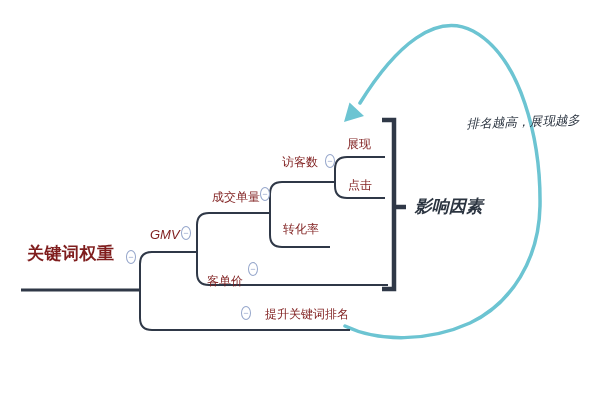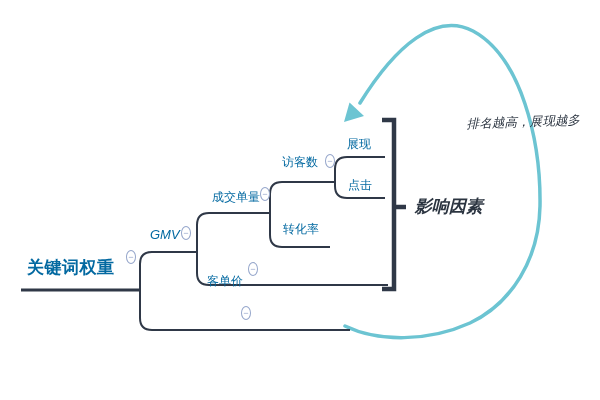--- a/index.html
+++ b/index.html
@@ -3,21 +3,21 @@
 <meta charset="utf-8">
 <style>
   html,body{margin:0;padding:0;background:#fff;}
   .canvas{
     position:relative;width:600px;height:400px;background:#fff;overflow:hidden;
     font-family:"Liberation Sans","DejaVu Sans",sans-serif;color:#2b3440;
   }
   .edges{position:absolute;left:0;top:0;}
   .node{
     position:absolute;font-size:12px;line-height:16px;white-space:nowrap;
-    color:#0369a1;cursor:default;
+    color:#7f1d1d;cursor:default;
   }
   .node.root{font-size:17px;font-weight:700;line-height:22px;letter-spacing:.5px;}
   .node.latin{font-size:13px;font-style:italic;}
   .collapse{
     position:absolute;width:10px;height:14px;box-sizing:border-box;
     border:1px solid #95a6cb;border-radius:50%;background:#fff;color:#95a6cb;
     font-size:9px;line-height:11px;text-align:center;padding:0;cursor:pointer;
     font-family:"Liberation Sans","DejaVu Sans",sans-serif;
   }
   .bracket-label{
@@ -42,38 +42,39 @@
     <path d="M 21 290 L 140 290" fill="none" stroke="#2f3847" stroke-width="3"></path>
     <path d="M 197 252 L 152 252 Q 140 252 140 264 L 140 318 Q 140 330 152 330 L 350 330" fill="none" stroke="#2f3847" stroke-width="2"></path>
     <path d="M 270 213 L 209 213 Q 197 213 197 225 L 197 273 Q 197 285 209 285 L 388 285" fill="none" stroke="#2f3847" stroke-width="2"></path>
     <path d="M 330 247 L 282 247 Q 270 247 270 235 L 270 194 Q 270 182 282 182 L 335 182" fill="none" stroke="#2f3847" stroke-width="2"></path>
     <path d="M 385 157 L 347 157 Q 335 157 335 169 L 335 186 Q 335 198 347 198 L 385 198" fill="none" stroke="#2f3847" stroke-width="2"></path>
 
     <path d="M 382 120 L 394 120 L 394 289 L 382 289" fill="none" stroke="#2f3847" stroke-width="4.5"></path>
     <path d="M 394 207 L 406 207" fill="none" stroke="#2f3847" stroke-width="4.5"></path>
   </svg>
 
-  <div class="node root" style="left:27px;top:257px">关键词权重</div>
+  <div class="node root" style="left:27px;top:243px">关键词权重</div>
 
   <div class="node latin" style="left:150px;top:227px">GMV</div>
 
   <div class="node" style="left:212px;top:189px">成交单量</div>
 
   <div class="node" style="left:282px;top:154px">访客数</div>
 
   <div class="node" style="left:347px;top:136px">展现</div>
 
   <div class="node" style="left:348px;top:177px">点击</div>
 
   <div class="node" style="left:283px;top:221px">转化率</div>
 
   <div class="node" style="left:207px;top:273px">客单价</div>
 
 
 
+  <div class="node" style="left:265px;top:306px">提升关键词排名</div>
 
   <button class="collapse" style="left:126px;top:250px">−</button>
   <button class="collapse" style="left:181px;top:226px">−</button>
   <button class="collapse" style="left:260px;top:187px">−</button>
   <button class="collapse" style="left:325px;top:154px">−</button>
   <button class="collapse" style="left:248px;top:262px">−</button>
   <button class="collapse" style="left:241px;top:306px">−</button>
 
   <div class="bracket-label">影响因素</div>
 

